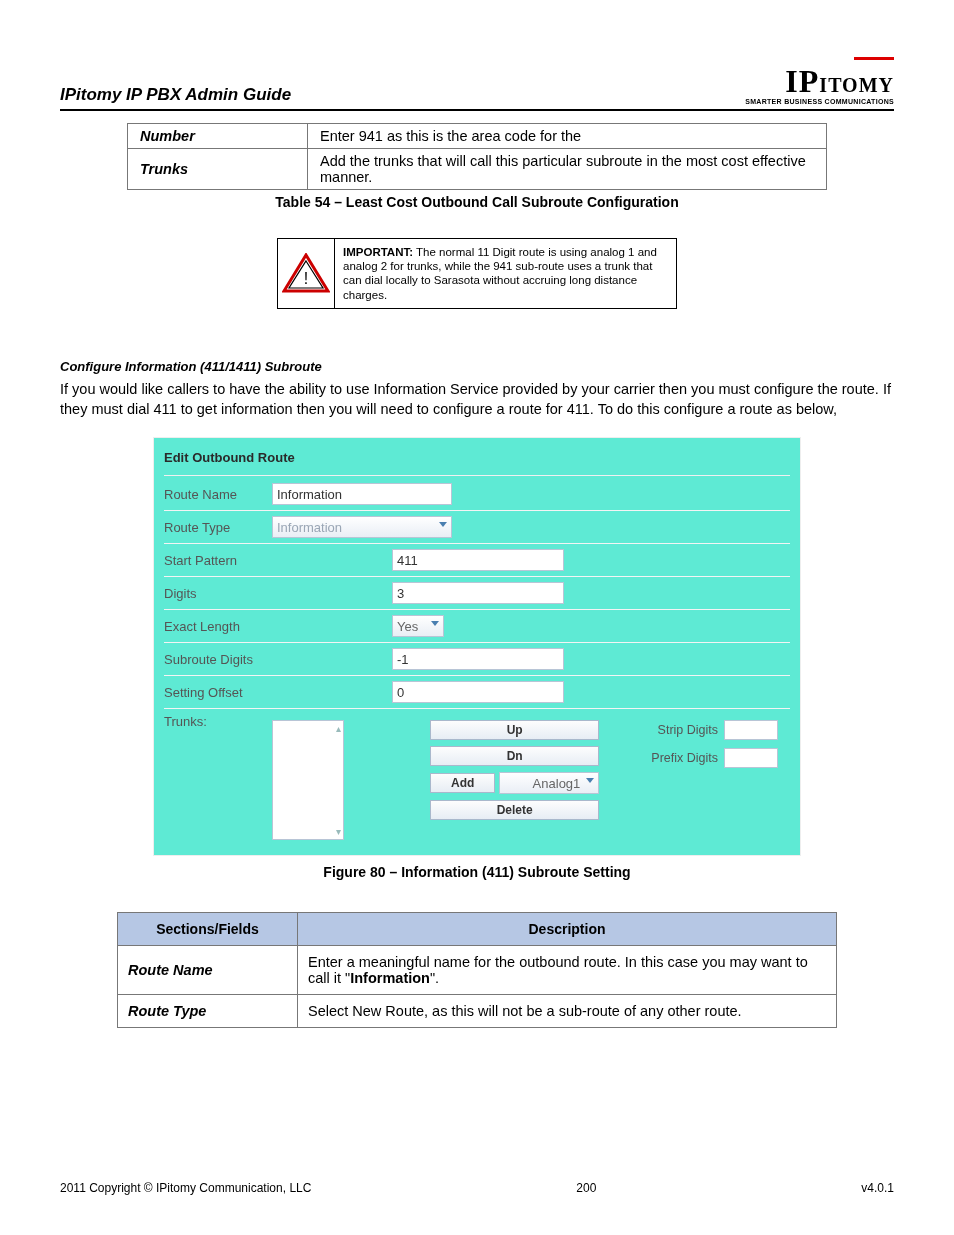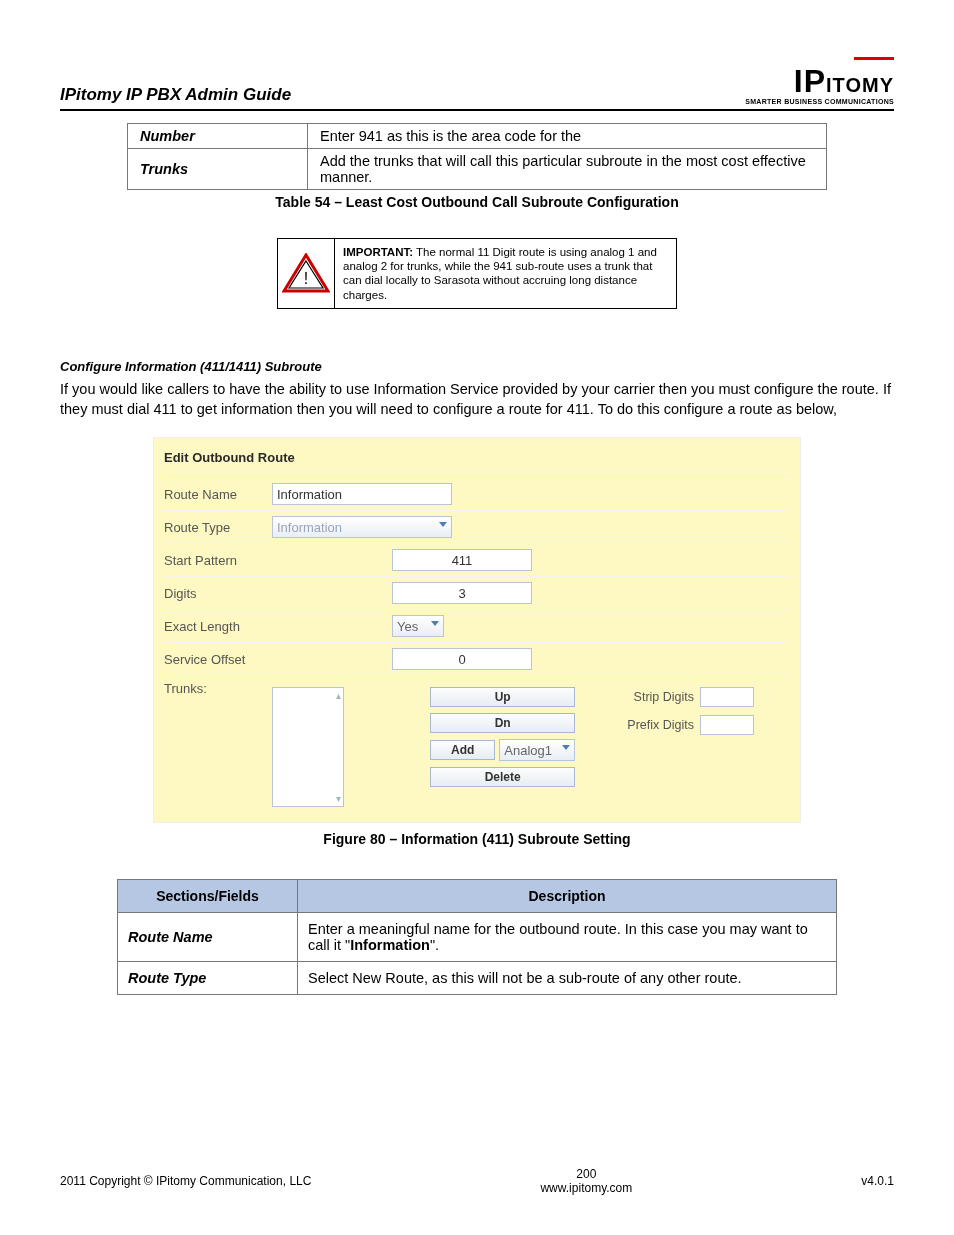--- a/index.html
+++ b/index.html
@@ -20,21 +20,21 @@
     align-items: flex-end;
     border-bottom: 2px solid #000;
     padding-bottom: 4px;
   }
   .header-title {
     font-weight: bold;
     font-size: 17px;
     font-style: italic;
   }
   .logo { text-align: right; line-height: 1; }
-  .logo-top { font-family: Liberation Sans, sans-serif; font-size: 28px; font-weight: bold; letter-spacing: 1px; }
+  .logo-top { font-family: Liberation Serif, serif; font-size: 28px; font-weight: bold; letter-spacing: 1px; }
   .logo-accent { display:inline-block; width: 40px; height: 3px; background: #d00; margin-bottom: 2px; margin-left: 14px;}
   .logo-sub { font-size: 7px; letter-spacing: 0.3px; font-weight: bold; margin-top:1px;}
 
   table.def-table {
     border-collapse: collapse;
     width: 700px;
     margin: 12px auto 2px auto;
   }
   table.def-table td {
     border: 1px solid #777;
@@ -83,56 +83,56 @@
     font-size: 14.5px;
     line-height: 1.35;
     margin: 0 0 18px 0;
   }
 
   
   .ui-mock {
     width: 648px;
     margin: 0 auto 8px auto;
     border: 1px solid #eee;
-    background: #fef9c3;
+    background: #5eead4;
     padding: 8px 10px 10px 10px;
     font-size: 13px;
     color: #444;
   }
   .ui-title { font-weight: bold; color:#2a2a2a; padding: 4px 0 10px 0; border-bottom: 1px solid #f0f0f0; margin-bottom:2px;}
   .ui-row { display: flex; align-items: center; padding: 5px 0; border-bottom: 1px solid #f4f4f4; }
   .ui-row:last-child { border-bottom: none; }
   .ui-label { width: 108px; color: #555; }
   .ui-input {
     border: 1px solid #b8c5d6;
     padding: 2px 4px;
     font-size: 13px;
     color: #333;
     background: #fff;
     height: 22px;
   }
   .ui-input.wide { width: 180px; }
-  .ui-input.mid  { width: 140px; text-align: center; }
+  .ui-input.mid  { width: 172px; }
   .ui-select {
     border: 1px solid #b8c5d6;
     background: linear-gradient(#fff,#e9eef5);
     height: 22px;
     font-size: 13px;
     color: #666;
     padding: 0 18px 0 4px;
     position: relative;
     display:inline-flex; align-items:center;
   }
   .ui-select .chev {
     position:absolute; right:4px; top:5px;
     width:0;height:0;border-left:4px solid transparent;border-right:4px solid transparent;border-top:5px solid #4a7fb0;
   }
   .ui-select.route { width: 180px; color:#9aa6b5; }
   .ui-select.yesno { width: 52px; }
-  .ui-select.analog{ width: 76px; }
+  .ui-select.analog{ width: 100px; justify-content: flex-end; }
 
   .trunks-area { display:flex; gap:8px; padding-top:6px; align-items:stretch; }
   .trunks-list {
     width: 72px; height: 120px;
     border: 1px solid #b8c5d6;
     background:#fff;
     display:flex; flex-direction:column; justify-content:space-between;
     padding:2px;
   }
   .trunks-list .scroll-bit { font-size:10px; color:#9bb; text-align:right; }
@@ -257,23 +257,27 @@
   </div>
 
   <div class="ui-row">
     <div class="ui-label" style="width:228px">Exact Length</div>
     <div class="ui-select yesno">
       <span>Yes</span>
       <span class="chev"></span>
     </div>
   </div>
 
-
-  <div class="ui-row">
-    <div class="ui-label" style="width:228px">Service Offset</div>
+  <div class="ui-row">
+    <div class="ui-label" style="width:228px">Subroute Digits</div>
+    <input class="ui-input mid" value="-1" style="">
+  </div>
+
+  <div class="ui-row">
+    <div class="ui-label" style="width:228px">Setting Offset</div>
     <input class="ui-input mid" value="0" style="">
   </div>
 
   <div class="ui-row" style="align-items:flex-start; border-bottom:none;">
     <div class="ui-label">Trunks:</div>
     <div class="trunks-area">
       <div class="trunks-list">
         <div class="scroll-bit">▴</div>
         <div class="scroll-bit">▾</div>
       </div>
@@ -323,16 +327,15 @@
       <span>Select New Route, as this will not be a sub-route of any other route.</span>
     </td>
   </tr>
 </tbody>
   </table>
 
 <div class="footer">
   <div>2011 Copyright © IPitomy Communication, LLC</div>
   <div class="center">
     <div>200</div>
-    <div>www.ipitomy.com</div>
   </div>
   <div>v4.0.1</div>
 </div>
 
 </body></html>

